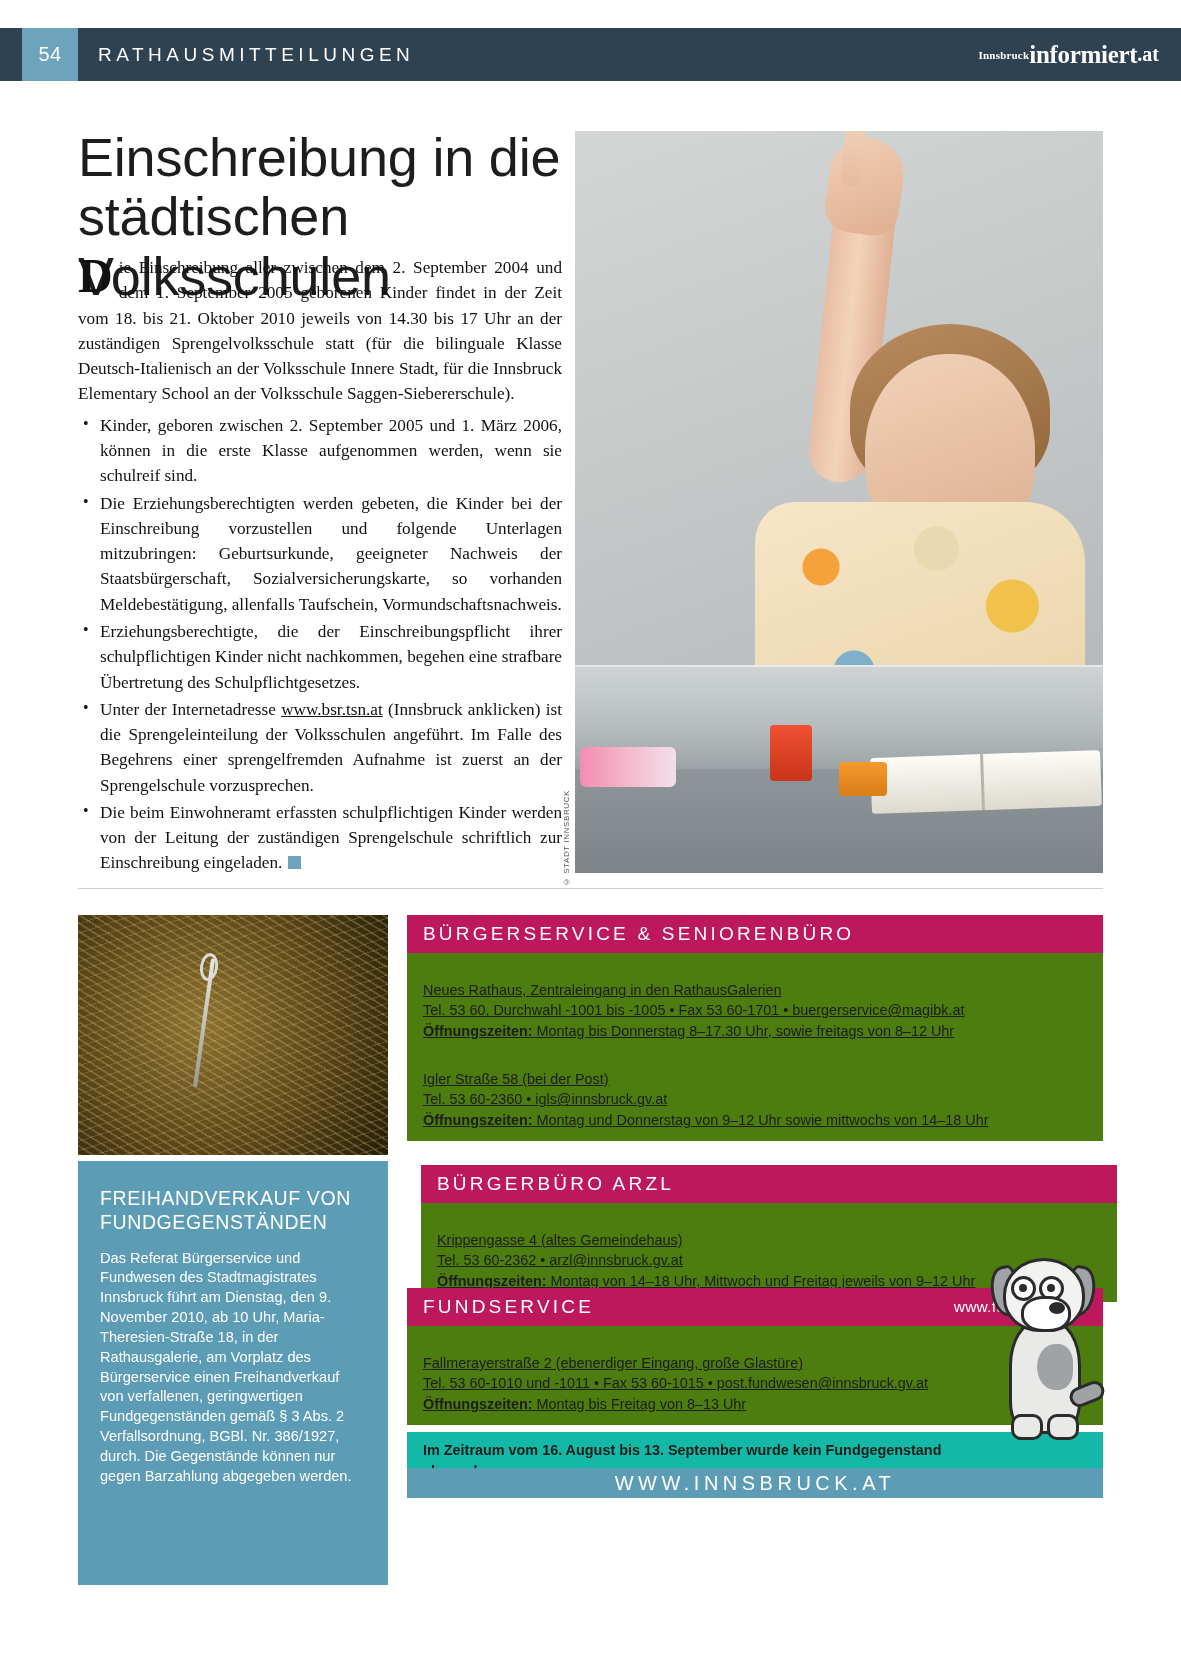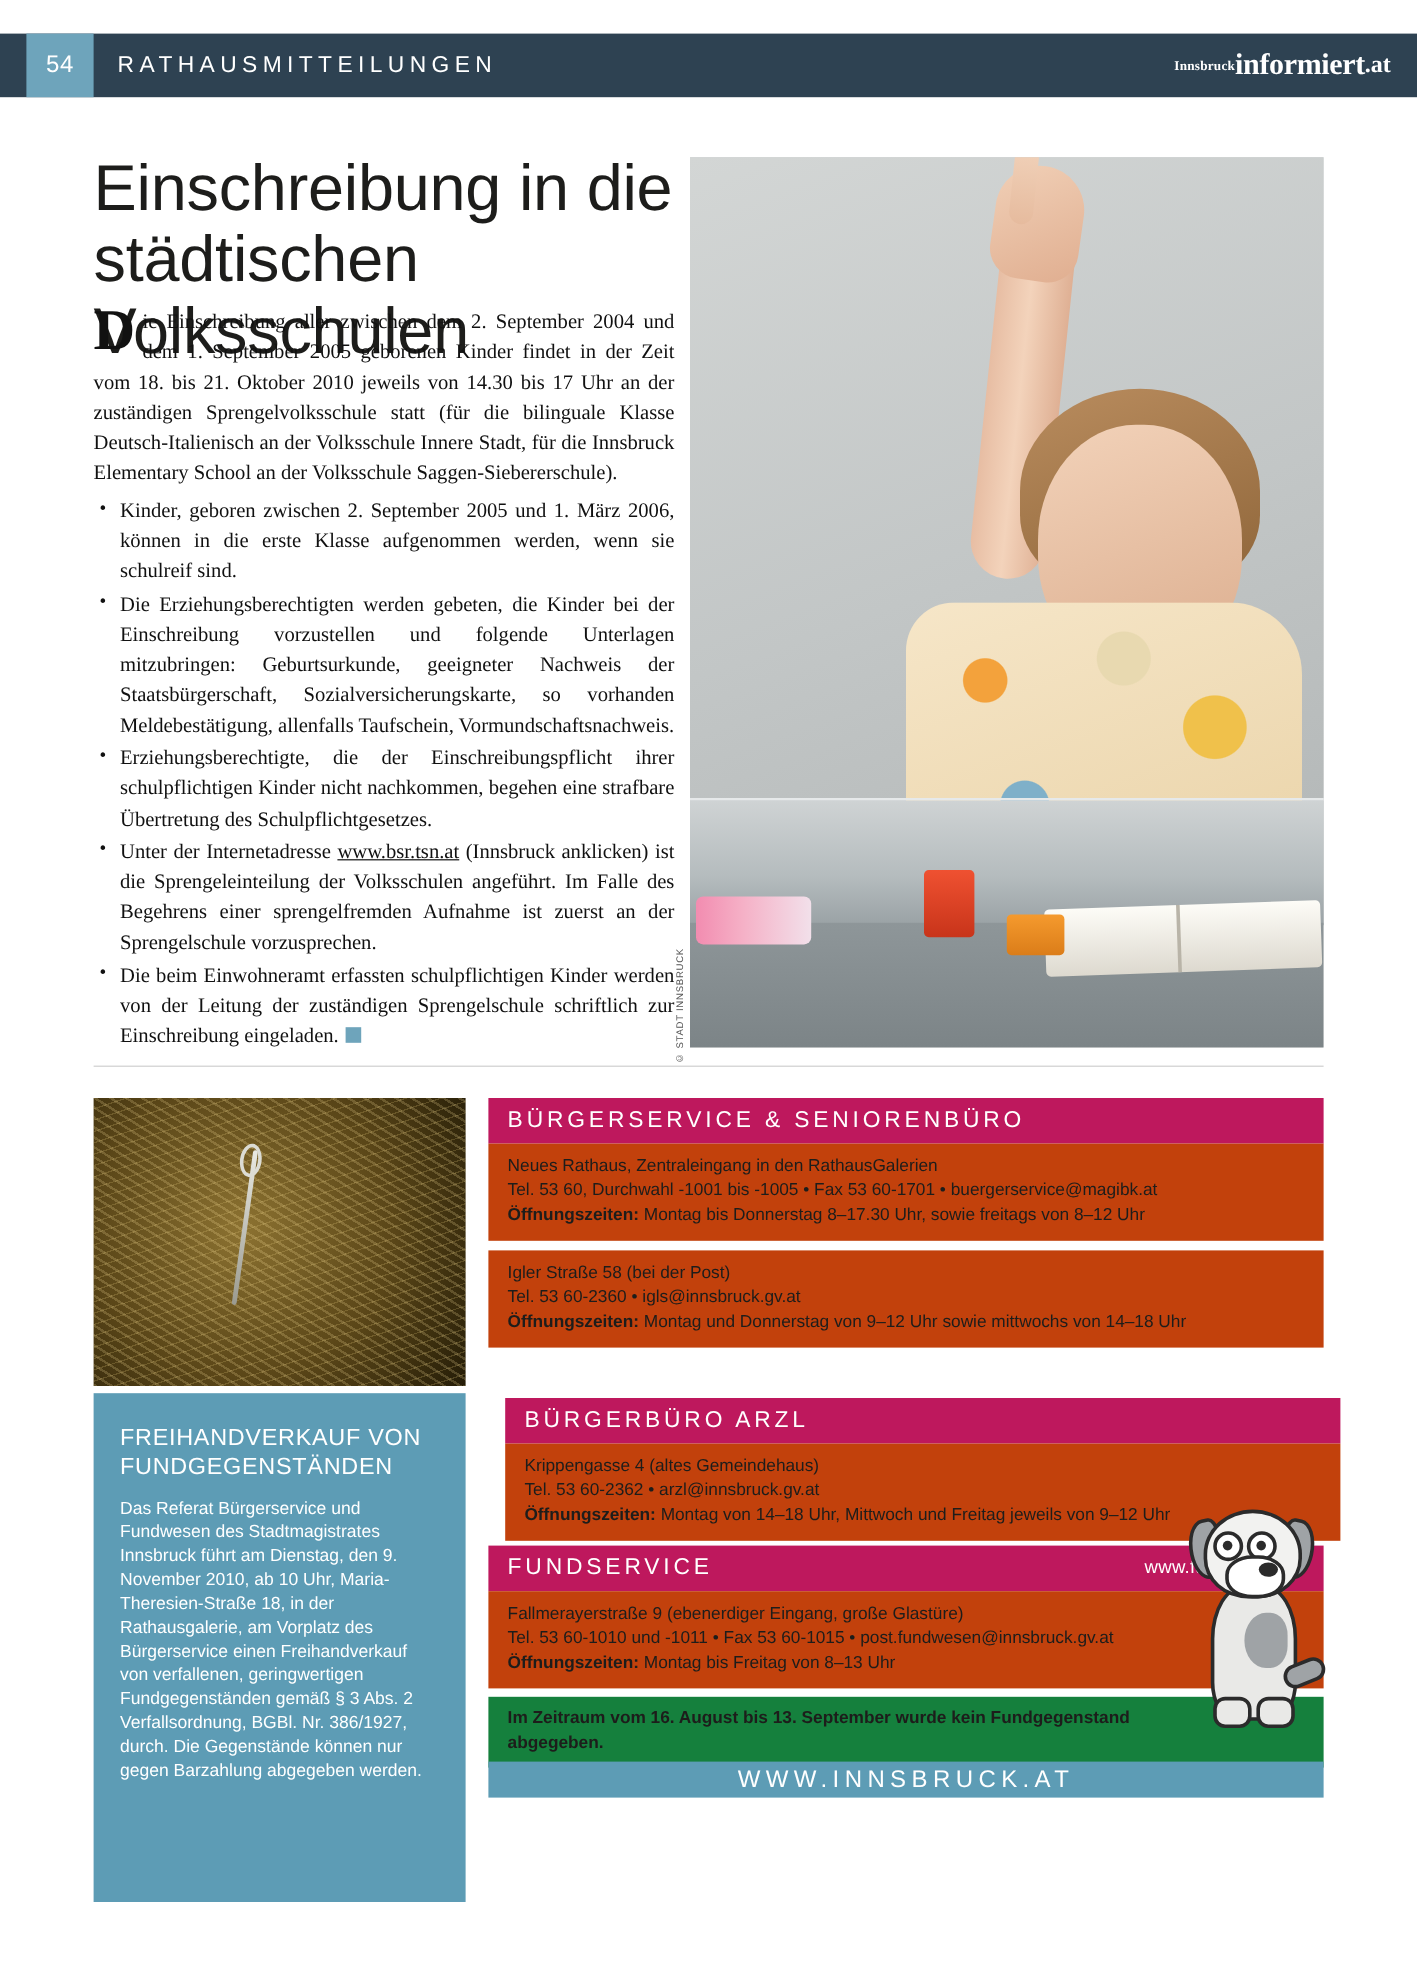--- a/index.html
+++ b/index.html
@@ -326,32 +326,33 @@
   .svc-head .svc-title {
     font-size: 19px;
     letter-spacing: 3.2px;
     font-weight: 400;
   }
   .svc-head .svc-url {
     font-size: 15.5px;
     letter-spacing: 0.2px;
   }
   .svc-body {
-    background: #c2410c;
-    padding: 9px 16px 11px 16px;
+    background: #4d7c0f;
+    padding: 27px 16px 11px 16px;
     font-size: 14.4px;
     line-height: 1.42;
     color: #1d1d1b;
     box-sizing: border-box;
+    text-decoration: underline;
   }
   .svc-body .bold {
     font-weight: bold;
   }
   .svc-note {
-    background: #15803d;
+    background: #14b8a6;
     margin-top: 7px;
     padding: 8px 16px 10px 16px;
     font-size: 14.4px;
     line-height: 1.40;
     font-weight: bold;
     color: #1d1d1b;
     box-sizing: border-box;
   }
 
   #svc-buergerservice { top: 915px; }
@@ -555,21 +556,21 @@
     <div><span class="bold">Öffnungszeiten:</span><span> Montag von 14–18 Uhr, Mittwoch und Freitag jeweils von 9–12 Uhr</span></div>
   </div>
 </div>
 
 <div class="svc" id="svc-fundservice">
   <div class="svc-head">
     <span class="svc-title">FUNDSERVICE</span>
     <span class="svc-url">www.fundamt.gv.at</span>
   </div>
   <div class="svc-body">
-    <div>Fallmerayerstraße 9 (ebenerdiger Eingang, große Glastüre)</div>
+    <div>Fallmerayerstraße 2 (ebenerdiger Eingang, große Glastüre)</div>
     <div>Tel. 53 60-1010 und -1011 • Fax 53 60-1015 • post.fundwesen@innsbruck.gv.at</div>
     <div><span class="bold">Öffnungszeiten:</span><span> Montag bis Freitag von 8–13 Uhr</span></div>
   </div>
   <div class="svc-note">
     <div>Im Zeitraum vom 16. August bis 13. September wurde kein Fundgegenstand</div>
     <div>abgegeben.</div>
   </div>
 </div>
 
 <div class="dog">

